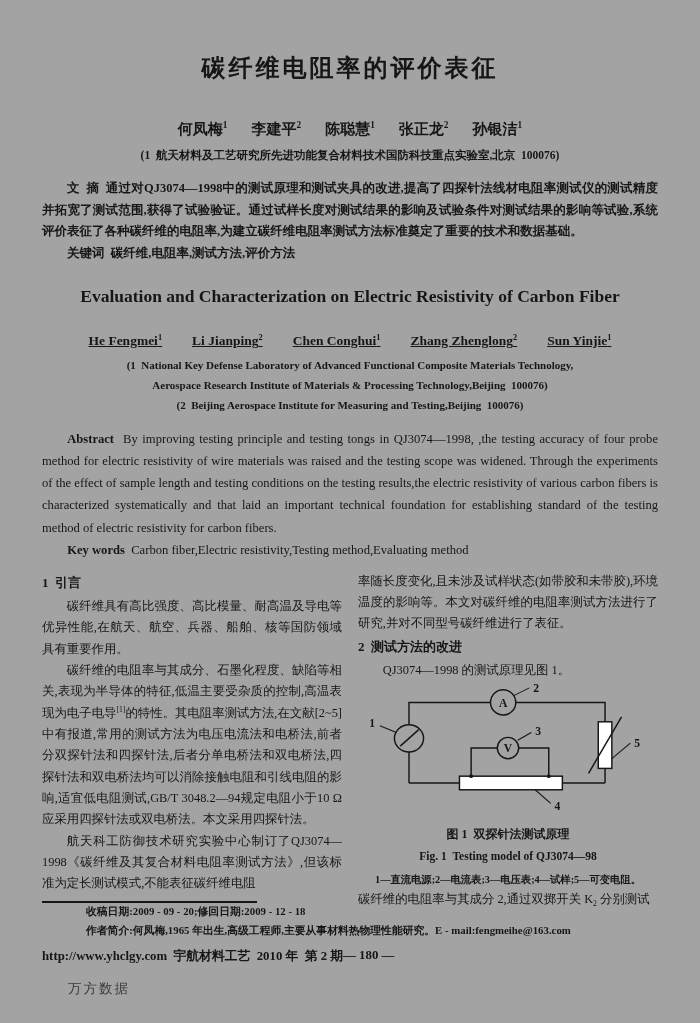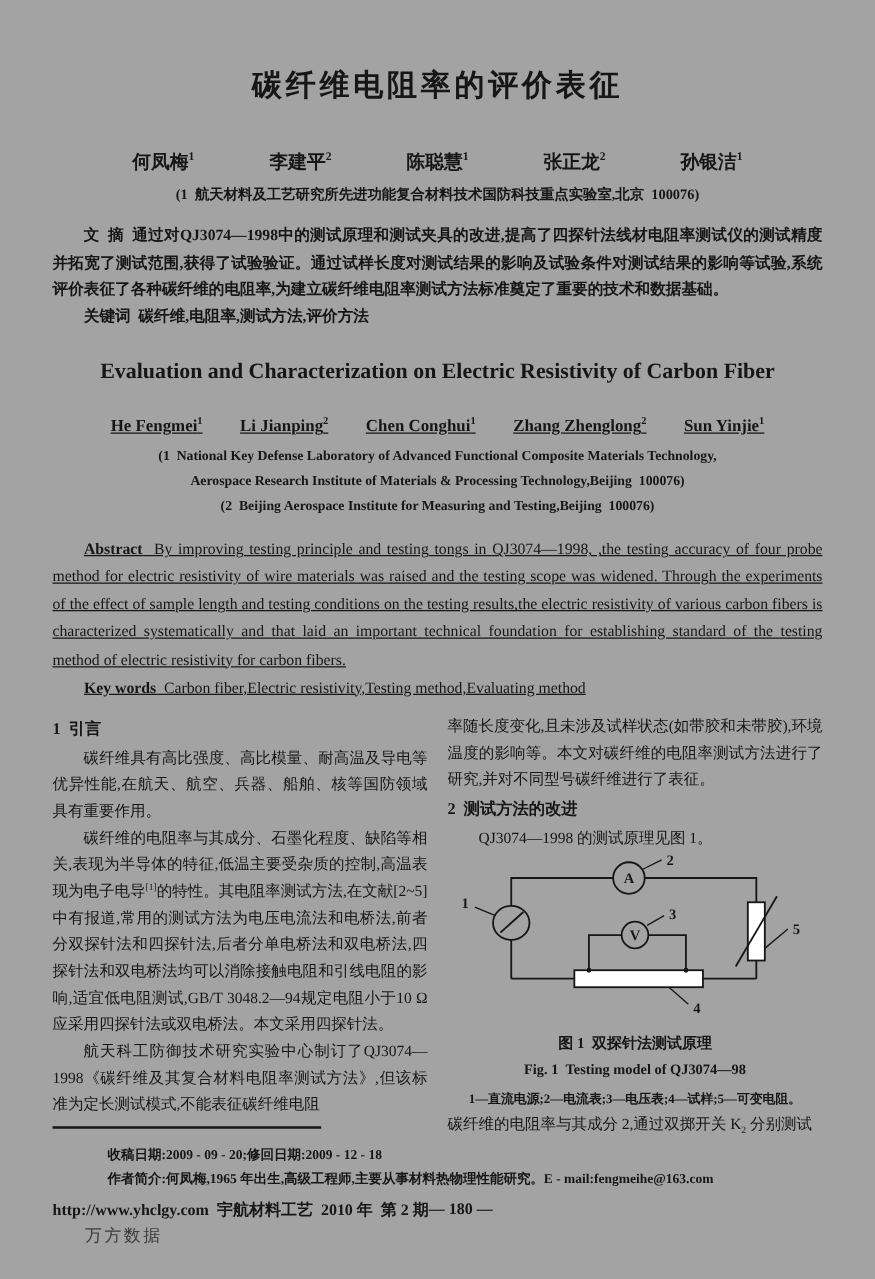--- a/index.html
+++ b/index.html
@@ -18,21 +18,21 @@
     padding-top: 52px;
     text-align: center;
     font-size: 24px;
     font-weight: bold;
     letter-spacing: 3px;
   }
   .authors-zh {
     margin-top: 36px;
     display: flex;
     justify-content: center;
-    gap: 60px;
+    gap: 24px;
     font-size: 15px;
     font-weight: bold;
   }
   sup { font-size: 62%; vertical-align: super; line-height: 0; }
   sub { font-size: 62%; vertical-align: sub; line-height: 0; }
   .affil-zh { margin-top: 9px; text-align: center; font-size: 11.5px; font-weight: bold; }
   .affil-zh2 { margin-top: 4px; }
   .abs-zh {
     margin: 15px 42px 0;
     font-size: 12.5px;
@@ -56,21 +56,20 @@
     font-weight: bold;
     text-decoration: underline;
   }
   .affil-en { text-align: center; font-size: 11px; font-weight: bold; line-height: 1.8; }
   .affil-en-first { margin-top: 7px; }
   .abs-en {
     margin: 13px 42px 0;
     font-size: 12.6px;
     line-height: 1.75;
     text-align: justify;
-    text-decoration: underline;
   }
   .abs-en p { text-indent: 2em; }
   .bold { font-weight: bold; }
   .columns {
     margin: 10px 42px 0;
     display: flex;
     gap: 16px;
   }
   .col { width: 300px; font-size: 12.4px; line-height: 1.72; text-align: justify; }
   .col p { text-indent: 2em; }
@@ -87,21 +86,21 @@
   .fig-legend { text-align: center; font-size: 10.3px; font-weight: bold; margin-top: 4px; text-indent: 0 !important; }
   .circuit line, .circuit polyline, .circuit rect, .circuit circle, .circuit ellipse {
     stroke: #161616; fill: none; stroke-width: 1.5;
   }
   .circuit rect { fill: #ffffff; }
   .circuit .lead { stroke-width: 1.1; }
   .circuit text { fill: #161616; stroke: none; font-size: 12px; font-weight: bold; font-family: "Liberation Serif", serif; }
   .circuit .dot { fill: #161616; stroke: none; }
   .footer { position: absolute; left: 42px; right: 36px; top: 901px; }
   .footnote-rule { width: 215px; height: 2px; background: #161616; }
-  .footnote { margin-top: 14px; padding-left: 44px; font-size: 10.8px; font-weight: bold; }
+  .footnote { margin-top: 2px; padding-left: 44px; font-size: 10.8px; font-weight: bold; }
   .footnote + .footnote { margin-top: 5px; }
   .journal-row {
     margin-top: 10px;
     display: flex;
     font-size: 12.8px;
     font-weight: bold;
   }
   .watermark {
     position: absolute;
     left: 68px;

